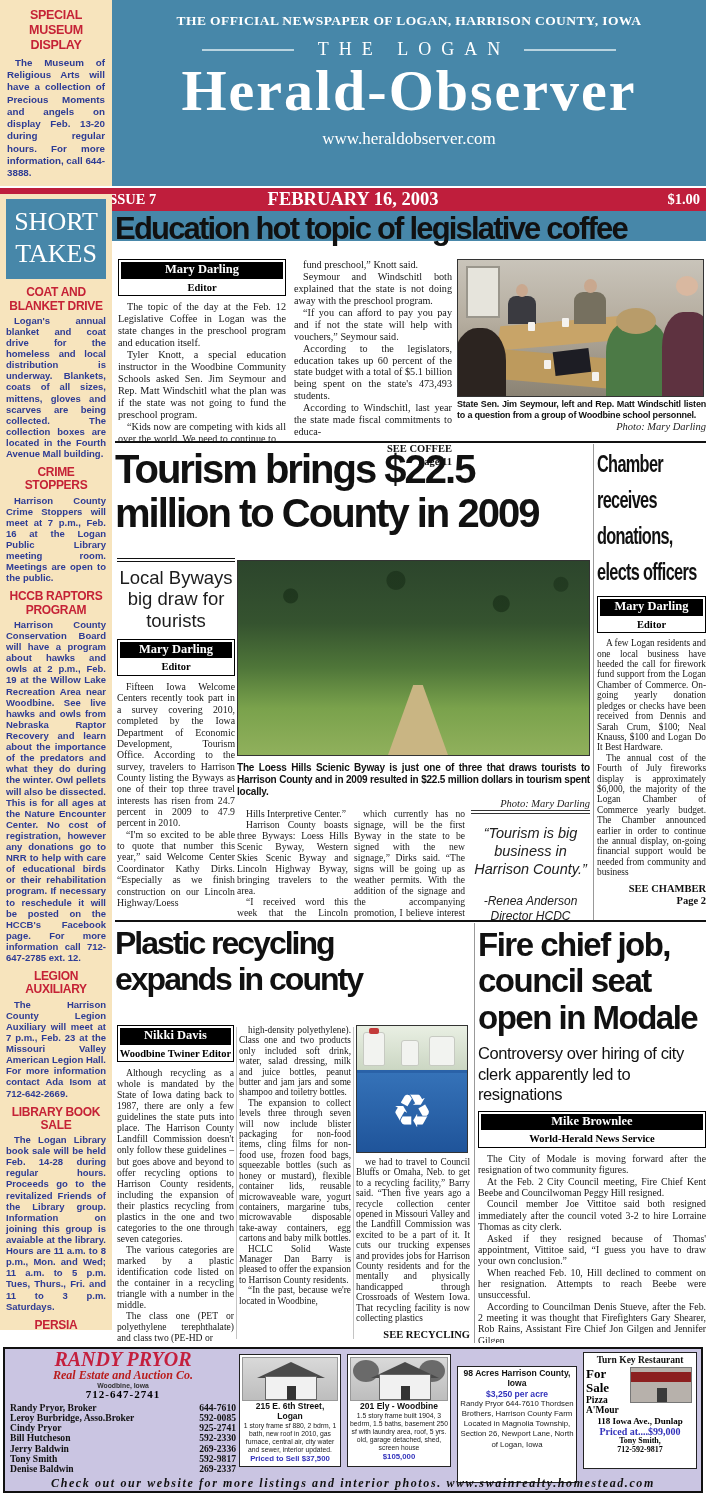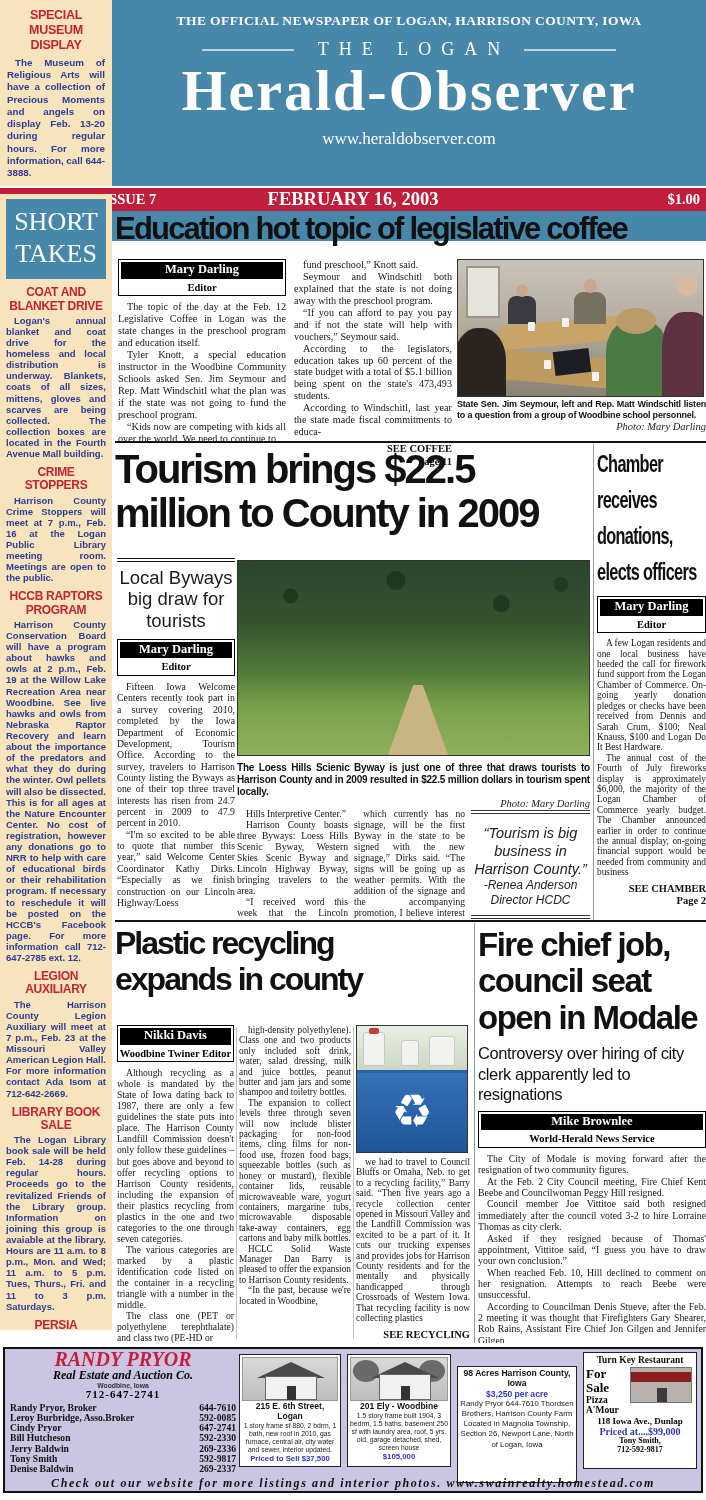--- a/index.html
+++ b/index.html
@@ -95,21 +95,21 @@
              linear-gradient(180deg,#2c452c 0%,#35532f 32%,#4f7639 55%,#7aa24c 76%,#90b05c 100%); }
   .trail { position:absolute; left:150px; bottom:0; width:60px; height:70px; background:#c9b583;
            clip-path:polygon(42% 0, 58% 0, 100% 100%, 0 100%); }
   .tour-cap { position:absolute; left:122px; top:316px; width:353px; }
   .tour-cap .caption { font-size:10px; }
   .tour-ca { position:absolute; left:122px; top:364px; width:111px; }
   .tour-cb { position:absolute; left:239px; top:364px; width:111px; }
   .tour-q  { position:absolute; left:356px; top:366px; width:119px; }
   .tq { border-top:4px double #333; border-bottom:4px double #333; padding:10px 1px 8px; text-align:center; }
   .tq-text { font:italic 14.5px/1.25 "Liberation Sans",sans-serif; color:#222; }
-  .tq-attr { font:italic 12px/1.2 "Liberation Sans",sans-serif; color:#222; margin-top:0; }
+  .tq-attr { font:italic 12px/1.2 "Liberation Sans",sans-serif; color:#222; margin-top:16px; }
   .tq-role { font:italic 12px/1.2 "Liberation Sans",sans-serif; color:#222; }
 
   
   .cham { position:absolute; left:597px; top:444px; width:109px; height:476px; overflow:hidden; }
   .cham-hl { font-size:24px; letter-spacing:-1px; line-height:1.5; transform:scaleX(0.68); transform-origin:left; white-space:nowrap; padding-top:2px; }
   .cham .byl { margin-top:6px; }
 
   
   .recy { position:absolute; left:115px; top:923px; width:357px; height:420px; overflow:hidden; }
   .recy-hl { font-size:32px; letter-spacing:-2px; line-height:1.12; padding-top:3px; }
@@ -129,21 +129,21 @@
   .moda { position:absolute; left:478px; top:923px; width:228px; height:420px; overflow:hidden; }
   .moda-hl { font-size:33px; letter-spacing:-1.5px; line-height:1.1; padding-top:4px; }
   .moda-sub { font:16.5px/1.25 "Liberation Sans",sans-serif; letter-spacing:-0.4px; color:#111; margin:7px 0 6px; }
   .moda .byl { width:100%; }
 
   
   .ad { position:absolute; left:3px; top:1347px; width:700px; height:146px;
         background:#cac5e2; border:2px solid #111; }
   .ad-co { position:absolute; left:5px; top:1px; width:226px; }
   .ad-co-name { color:#c41f3e; font:bold italic 20px/0.95 "Liberation Serif",serif; text-align:center; }
-  .ad-co-sub  { color:#000000; font:bold italic 12px/1.05 "Liberation Serif",serif; text-align:center; }
+  .ad-co-sub  { color:#b91c1c; font:bold italic 12px/1.05 "Liberation Serif",serif; text-align:center; }
   .ad-co-city { font:bold 6.8px/1.1 "Liberation Sans",sans-serif; text-align:center; color:#333; }
   .ad-co-phone{ font:bold 11px/1.05 "Liberation Serif",serif; text-align:center; letter-spacing:1px; }
   .ad-agents { margin-top:2px; }
   .ag-row { display:flex; justify-content:space-between; font:bold 9.6px/1.07 "Liberation Serif",serif; color:#111; }
   .ad-box { position:absolute; background:#fff; border:1px solid #222; text-align:center; padding:2px; overflow:hidden; }
   .lb1 { left:234px; top:5px; width:102px; height:113px; }
   .lb2 { left:342px; top:5px; width:104px; height:113px; }
   .lb3 { left:452px; top:3px; width:120px; height:117px;margin-top:14px; }
   .lb4 { left:578px; top:3px; width:114px; height:117px; }
   .lt { font:bold 8.5px/1.15 "Liberation Sans",sans-serif; color:#111; }
@@ -424,21 +424,21 @@
         <div class="ag-row">
             <span>Randy Pryor, Broker</span>
             <span>644-7610</span>
           </div>
         <div class="ag-row">
             <span>Leroy Burbridge, Asso.Broker</span>
             <span>592-0085</span>
           </div>
         <div class="ag-row">
             <span>Cindy Pryor</span>
-            <span>647-2741</span>
+            <span>925-2741</span>
           </div>
         <div class="ag-row">
             <span>Bill Hutcheson</span>
             <span>592-2330</span>
           </div>
         <div class="ag-row">
             <span>Jerry Baldwin</span>
             <span>269-2336</span>
           </div>
         <div class="ag-row">

